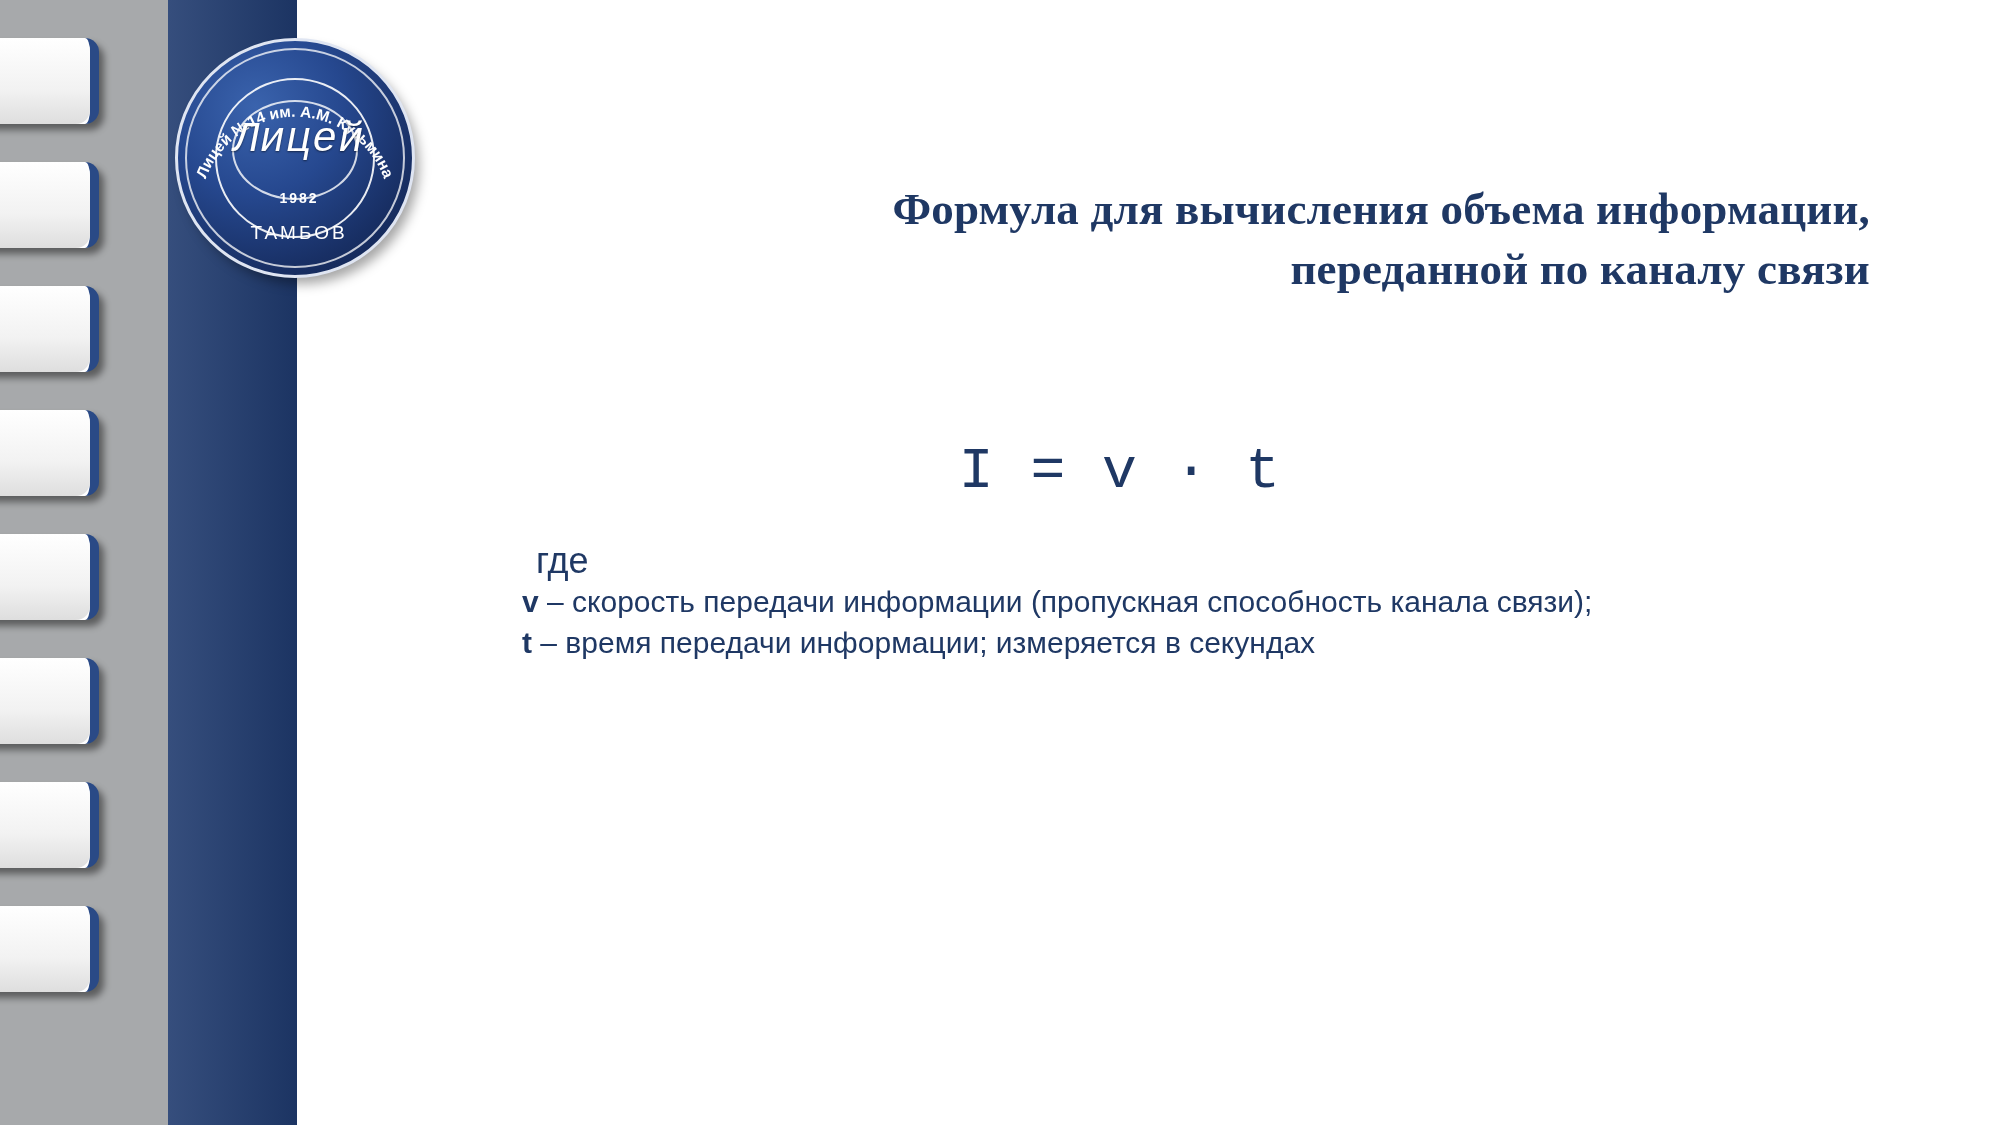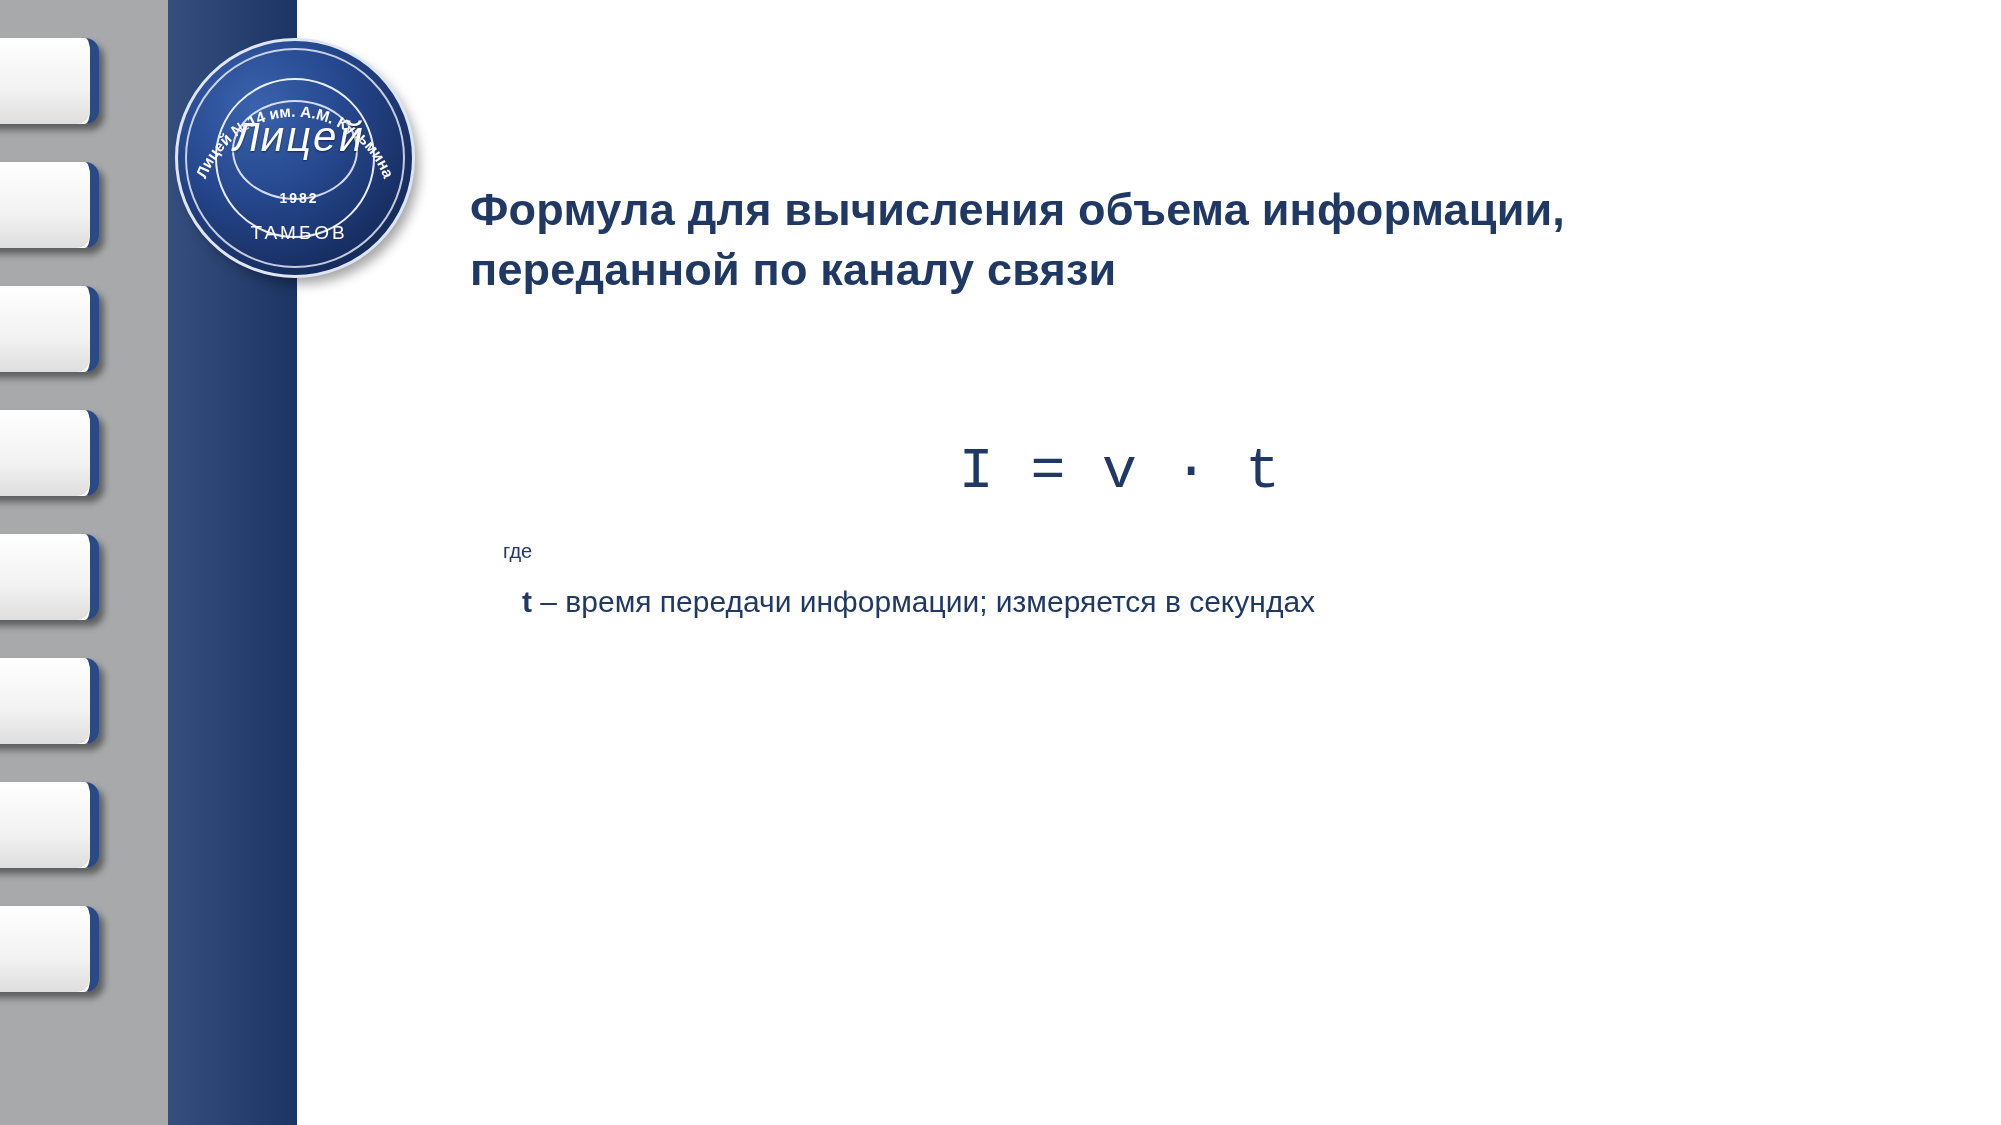--- a/index.html
+++ b/index.html
@@ -149,45 +149,46 @@
     fill: #ffffff;
     font-family: "Liberation Sans", sans-serif;
   }
 
   
   .title {
     position: absolute;
     left: 470px;
     top: 180px;
     width: 1400px;
-    text-align: left;
+    text-align: right;
     color: #1f3864;
     font-size: 45px;
     font-weight: bold;
     line-height: 1.33;
     letter-spacing: 0.2px;
+    font-family: Liberation Serif, serif;
   }
   .formula {
     position: absolute;
     left: 520px;
     top: 440px;
     width: 1200px;
     text-align: center;
     color: #1f3864;
     font-size: 58px;
     line-height: 1.1;
     letter-spacing: 1px;
     font-family: Liberation Mono, monospace;
   }
   .where {
     position: absolute;
-    left: 503px;
+    left: 536px;
     top: 540px;
     color: #1f3864;
-    font-size: 20px;
+    font-size: 36px;
   }
   .legend {
     position: absolute;
     left: 522px;
     top: 582px;
     width: 1340px;
     color: #1f3864;
     font-size: 30px;
     line-height: 1.3;
   }
@@ -236,17 +237,20 @@
     <div>Формула для вычисления объема  информации,</div>
     <div>переданной по каналу связи</div>
   </div>
 
   <div class="formula">I = v · t</div>
 
   <div class="where">где</div>
 
   <div class="legend">
     <p>
+      <b>v</b><span> – скорость передачи информации (пропускная способность канала связи);</span>
+    </p>
+    <p>
       <b>t</b><span> – время передачи информации; измеряется в секундах</span>
     </p>
   </div>
 
 </div>
 
 </body></html>

